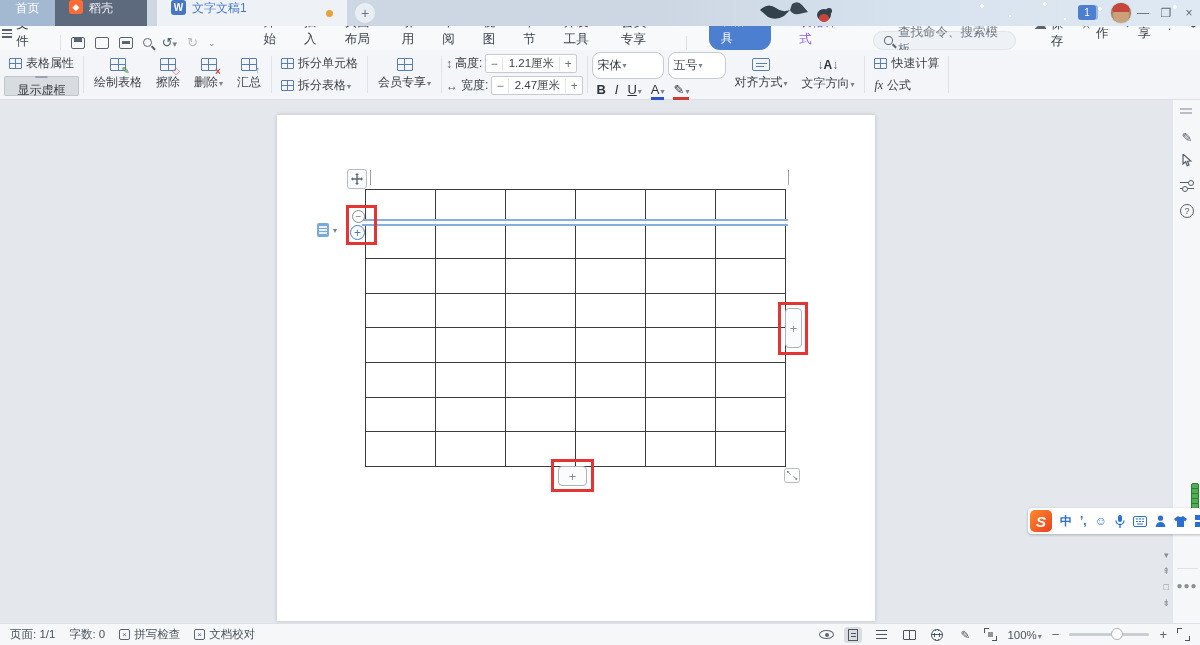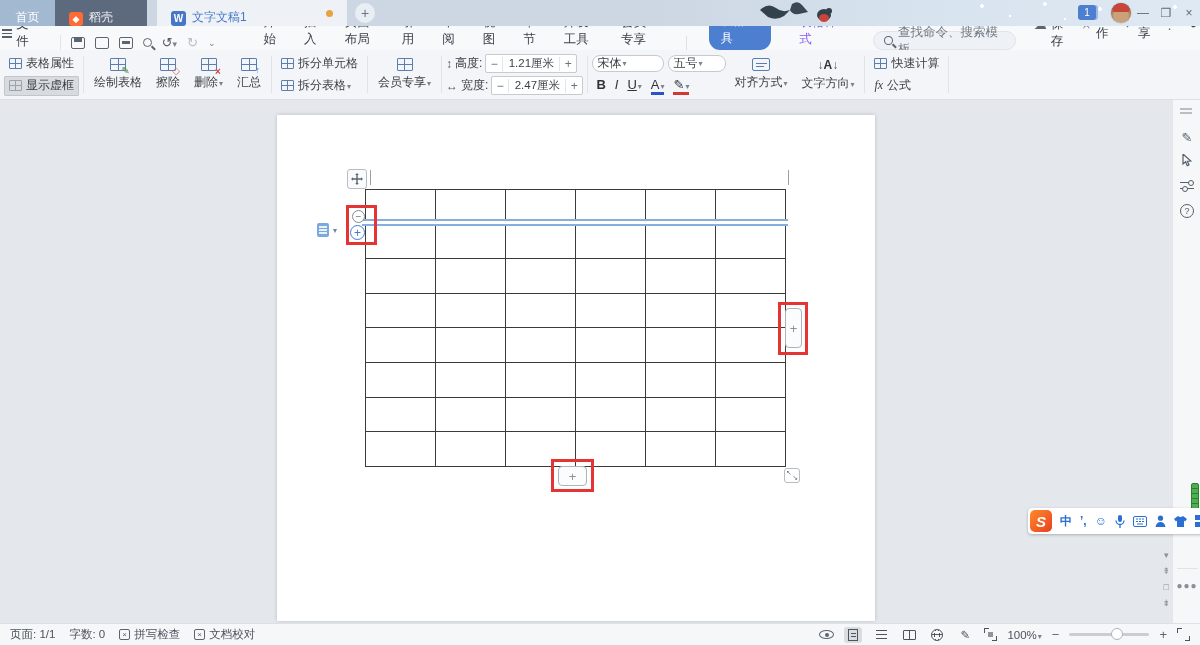--- a/index.html
+++ b/index.html
@@ -2,21 +2,21 @@
 <html><head>
 <meta charset="utf-8">
 <style>
   * { margin:0; padding:0; box-sizing:border-box; }
   html,body { width:1200px; height:645px; overflow:hidden;
     font-family:"Liberation Sans","DejaVu Sans",sans-serif; font-size:12px; color:#3a3f44; }
   .app { width:1200px; height:645px; display:flex; flex-direction:column; background:#fff; }
 
   
   .tabbar { height:26px; display:flex; align-items:stretch; background:linear-gradient(90deg,#ccd7e3 55%,#d6e2ee 75%,#dfe9f3 100%); position:relative; flex:none; }
-  .tab { display:flex; align-items:flex-end; gap:6px; padding:0 14px; font-size:12px; cursor:default; }
+  .tab { display:flex; align-items:flex-start; gap:6px; padding:0 14px; font-size:12px; cursor:default; }
   .tab-home { background:#a3b9d2; color:#fff; width:55px; justify-content:center; }
   .tab-docer { background:#5d6a7d; color:#f0f3f6; width:92px; margin-right:10px; }
   .docer-flame { width:14px; height:14px; border-radius:3px; background:#ff6a35; color:#fff; font-size:9px; display:flex; align-items:center; justify-content:center; }
   .tab-doc { background:#eef2f7; color:#4677c6; width:190px; position:relative; }
   .wps-w { width:15px; height:15px; border-radius:3px; background:#4677c6; color:#fff; font-size:10px; font-weight:bold; display:flex; align-items:center; justify-content:center; }
   .dot-unsaved { width:7px; height:7px; border-radius:50%; background:#e8a33d; position:absolute; right:14px; top:10px; }
   .newtab { width:20px; height:20px; margin:3px 0 0 8px; border-radius:50%; background:#e9eef5; color:#6a7684; font-size:14px; display:flex; align-items:center; justify-content:center; }
   .tab-deco { position:absolute; right:0; top:0; width:230px; height:26px;
     background:
       radial-gradient(circle 2px at 12px 6px,#fff 90%,transparent),
@@ -56,39 +56,39 @@
   .mb-right .grp { display:flex; align-items:center; gap:4px; }
   .cloud { font-size:13px; color:#5b6570; }
   .share-ico { font-size:11px; color:#5b6570; }
   .dots3 { color:#5b6570; letter-spacing:1px; }
 
   
   .ribbon { height:50px; background:#f3f5f8; border-bottom:1px solid #dcdfe4; display:flex; align-items:stretch; padding:2px 4px; gap:2px; flex:none; }
   .rsep { width:1px; background:#e0e3e8; margin:4px 2px; }
   .rstackcol { display:flex; flex-direction:column; justify-content:center; gap:2px; }
   .rrow { display:flex; align-items:center; gap:4px; height:20px; padding:0 5px; border-radius:2px; font-size:12px; white-space:nowrap; }
-  .rrow.pressed { background:#d8dce0; box-shadow:inset 0 0 0 1px #c0c6cc; }
+  .rrow.pressed { background:#d8dce0; box-shadow:inset 0 0 0 1px #c0c6cc;flex-direction:column; }
   .rbig { display:flex; flex-direction:column; align-items:center; justify-content:center; gap:3px; padding:3px 6px; font-size:12px; white-space:nowrap; }
   .gico { width:16px; height:13px; border:1px solid #5a7fae; border-radius:1px;
     background:linear-gradient(#5a7fae,#5a7fae) 50% 0/1px 100% no-repeat,
                linear-gradient(#5a7fae,#5a7fae) 0 50%/100% 1px no-repeat; position:relative; }
   .gico.small { width:13px; height:11px; }
   .gico.gray,.gico.gray2 { border-color:#9aa2ab; background:linear-gradient(#9aa2ab,#9aa2ab) 50% 0/1px 100% no-repeat,linear-gradient(#9aa2ab,#9aa2ab) 0 50%/100% 1px no-repeat; }
   .gmark { position:absolute; right:-4px; bottom:-5px; font-size:9px; color:#4d7fd0; }
   .overlay-pen { position:absolute; right:-5px; bottom:-6px; font-size:10px; color:#4a8a3c; }
   .overlay-red { position:absolute; right:-5px; bottom:-7px; font-size:10px; color:#d04540; font-weight:bold; }
   .disabled { color:#b4bac1 !important; }
   .disabled .gico { border-color:#c3c9cf; background:linear-gradient(#c3c9cf,#c3c9cf) 50% 0/1px 100% no-repeat,linear-gradient(#c3c9cf,#c3c9cf) 0 50%/100% 1px no-repeat; }
   .ddv { font-size:8px; color:#7a838d; margin-left:1px; }
   .spinrow { display:flex; align-items:center; gap:3px; height:20px; white-space:nowrap; }
   .spin { display:flex; align-items:center; height:19px; border:1px solid #c6cbd1; background:#fff; border-radius:2px; }
   .spin .sbtn { width:17px; text-align:center; color:#6b737c; border-right:1px solid #e2e5e9; font-size:12px; }
   .spin .sbtn:last-child { border-right:none; border-left:1px solid #e2e5e9; }
   .spin .sval { width:56px; text-align:center; font-size:11.5px; color:#3a3f44; }
-  .fontsel { display:flex; align-items:center; justify-content:flex-start; height:17px; border:1px solid #c6cbd1; background:#fff; border-radius:8px; padding:0 4px; font-size:12px; }
+  .fontsel { display:flex; align-items:center; justify-content:flex-start; height:27px; border:1px solid #c6cbd1; background:#fff; border-radius:8px; padding:0 4px; font-size:12px; }
   .fmtrow { display:flex; align-items:center; gap:9px; height:20px; padding:0 4px; }
   .fmtbtn { position:relative; font-size:13px; color:#2f343a; }
   .ubar { position:absolute; left:0; right:0; bottom:-3px; height:2.5px; }
 
   
   .docarea { flex:1; position:relative; background:#e4e7eb; overflow:hidden; }
   .page { position:absolute; left:277px; top:15px; width:598px; height:506px; background:#fff; box-shadow:0 0 4px rgba(0,0,0,.18); }
   .dtable { position:absolute; left:88px; top:74px; display:grid; border-top:1px solid #3b3b3b; border-left:1px solid #3b3b3b; }
   .tcell { border-right:1px solid #3b3b3b; border-bottom:1px solid #3b3b3b; background:#fff; }
   .blue-insert { position:absolute; left:85px; top:104px; width:426px; height:7px; border-top:2px solid #87aede; border-bottom:2px solid #87aede; background:#fff; }

